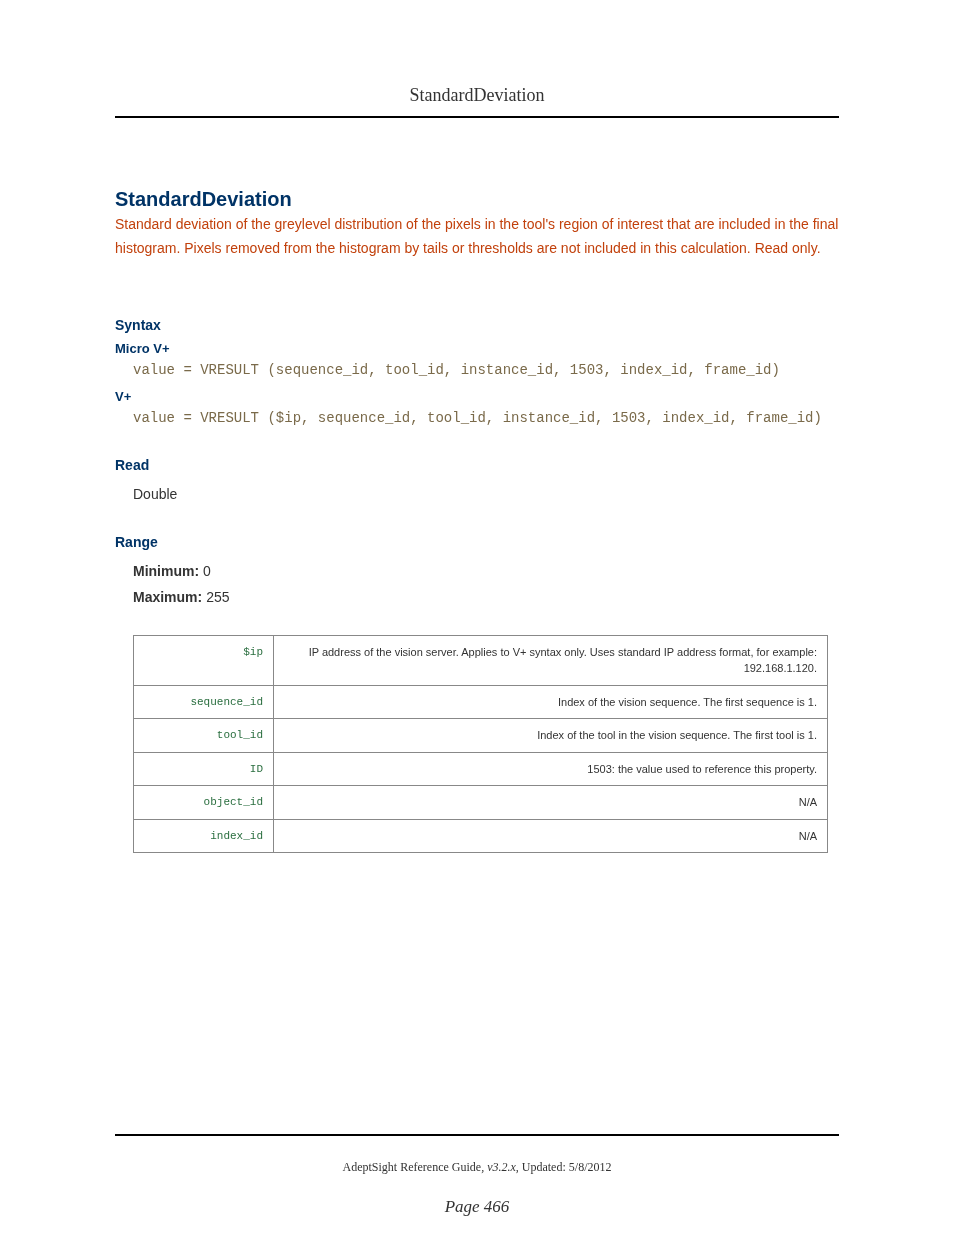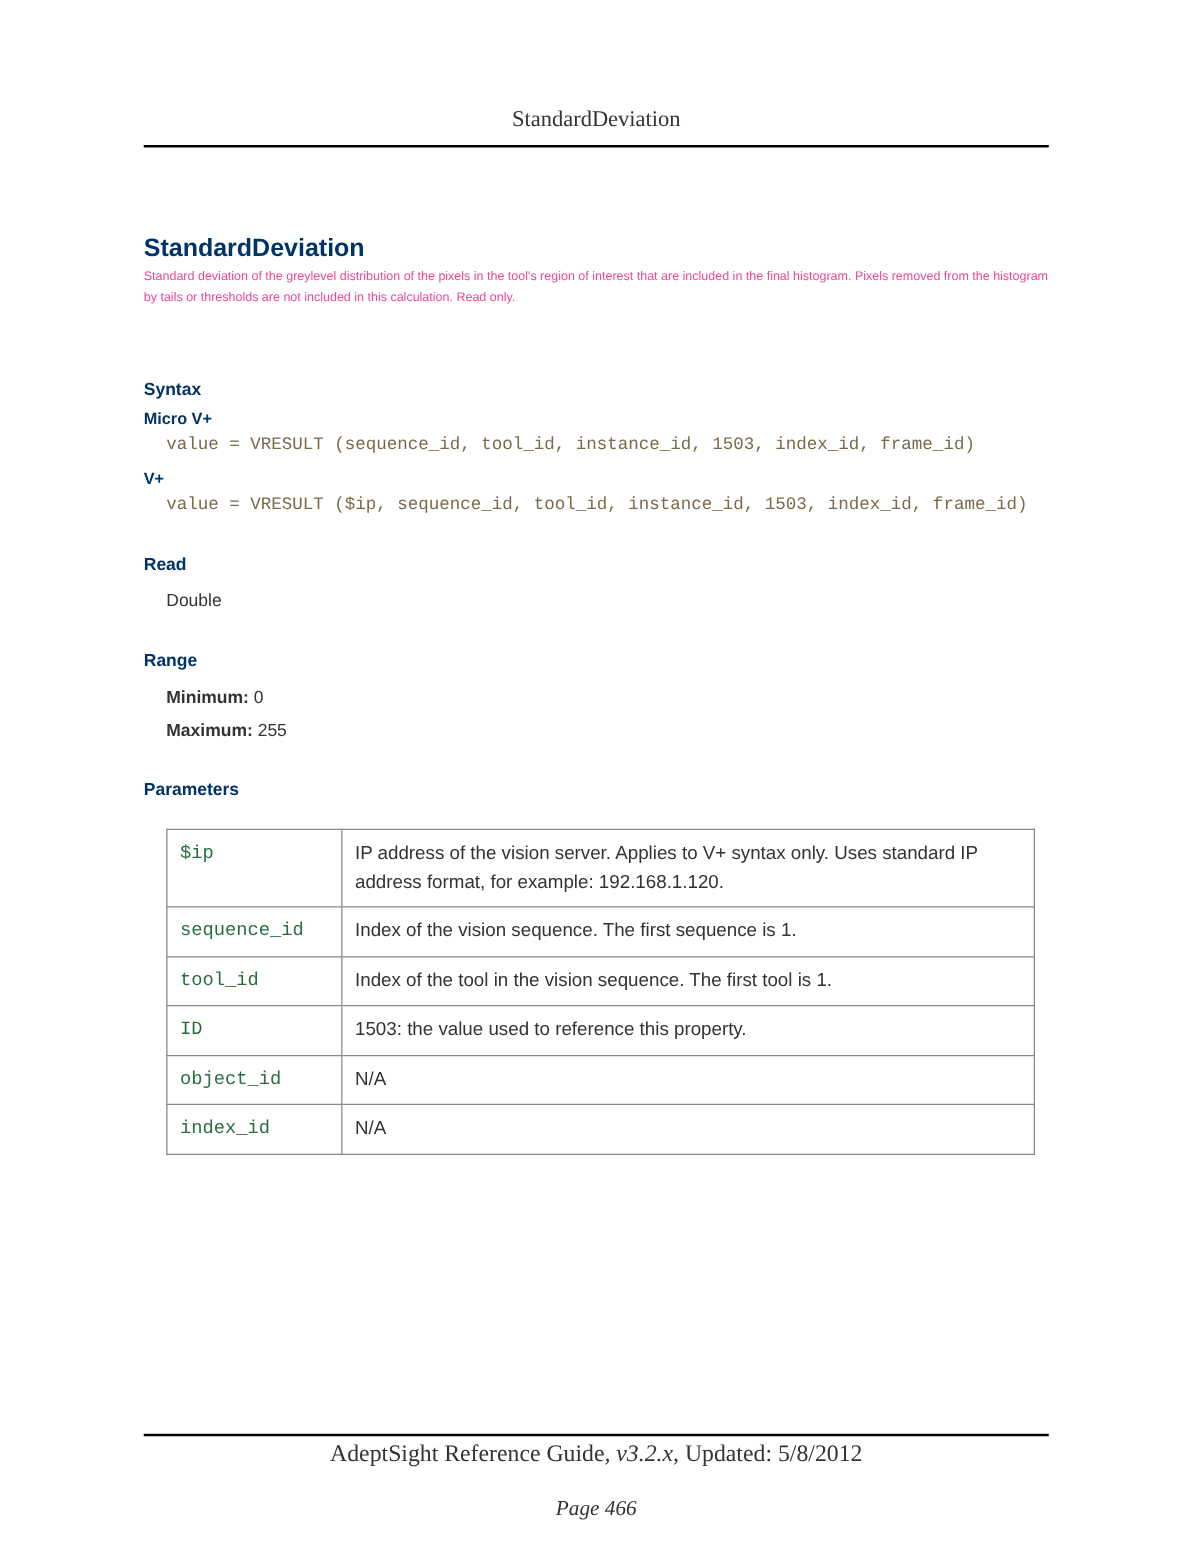--- a/index.html
+++ b/index.html
@@ -33,24 +33,24 @@
   .badge-block {
     text-align: right;
     color: #005500;
     font-weight: bold;
     font-size: 16px;
     line-height: 1.5;
     margin-top: -6px;
     margin-bottom: 18px;
   }
   .description {
-    font-size: 10px;
+    font-size: 14px;
     line-height: 1.7;
     margin-bottom: 56px;
-    color: #ec4899;
+    color: #c2410c;
   }
   h3.section {
     color: #003366;
     font-size: 14px;
     font-weight: bold;
     margin-bottom: 8px;
     margin-top: 26px;
   }
   h4.sub {
     color: #003366;
@@ -71,43 +71,44 @@
     margin-left: 18px;
     line-height: 1.9;
     font-size: 14px;
   }
   .indent b { font-weight: bold; }
   table.params {
     border-collapse: collapse;
     width: 96%;
     margin-left: 18px;
     margin-top: 24px;
-    font-size: 15px;
+    font-size: 11px;
+    text-align: right;
   }
   table.params td {
     border: 1px solid #888;
     padding: 8px 10px;
     vertical-align: top;
     line-height: 1.5;
   }
   table.params td.name {
     font-family: 'Courier New', Courier, monospace;
     color: #2a6e3f;
     width: 140px;
   }
   .footer {
     position: absolute;
     bottom: 60px;
     left: 115px;
     right: 115px;
     border-top: 2px solid #000;
-    padding-top: 4px;
+    padding-top: 24px;
     text-align: center;
     font-family: 'Times New Roman', Times, serif;
-    font-size: 19px;
+    font-size: 12px;
   }
   .footer .version { font-style: italic; }
   .pagenum {
     position: absolute;
     bottom: 18px;
     left: 0;
     right: 0;
     text-align: center;
     font-family: 'Times New Roman', Times, serif;
     font-size: 17px;
@@ -138,21 +139,20 @@
   <h3 class="section">Range</h3>
   <div class="indent">
     <b>Minimum:</b>
     <span>0</span>
   </div>
   <div class="indent">
     <b>Maximum:</b>
     <span>255</span>
   </div>
 
-  <h3 class="section">Parameters</h3>
   <table class="params">
     <tbody>
       <tr>
         <td class="name">$ip</td>
         <td>IP address of the vision server. Applies to V+ syntax only. Uses standard IP address format, for example: 192.168.1.120.</td>
       </tr>
       <tr>
         <td class="name">sequence_id</td>
         <td>Index of the vision sequence. The first sequence is 1.</td>
       </tr>

